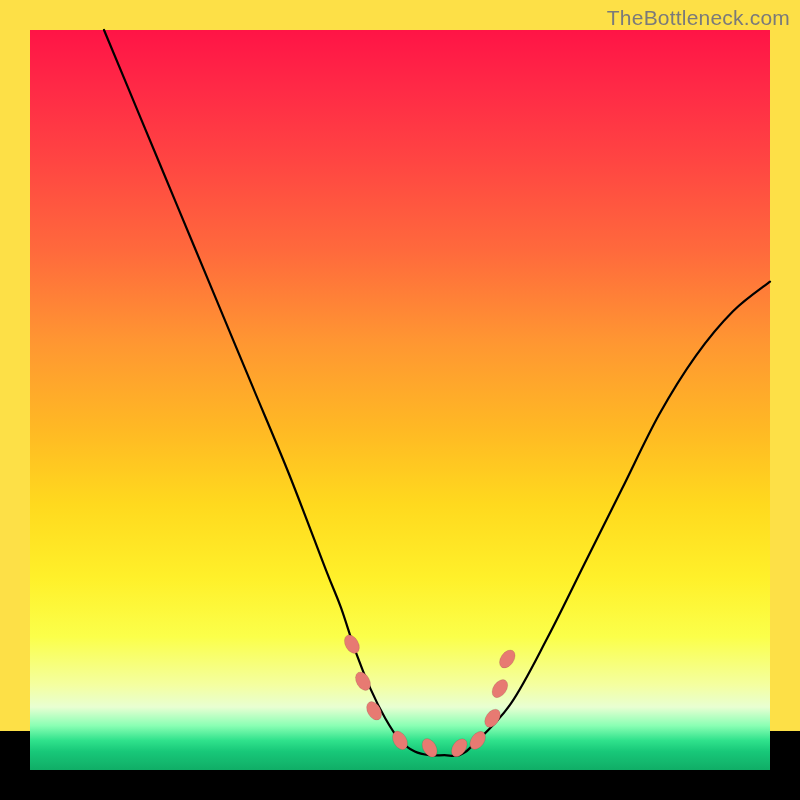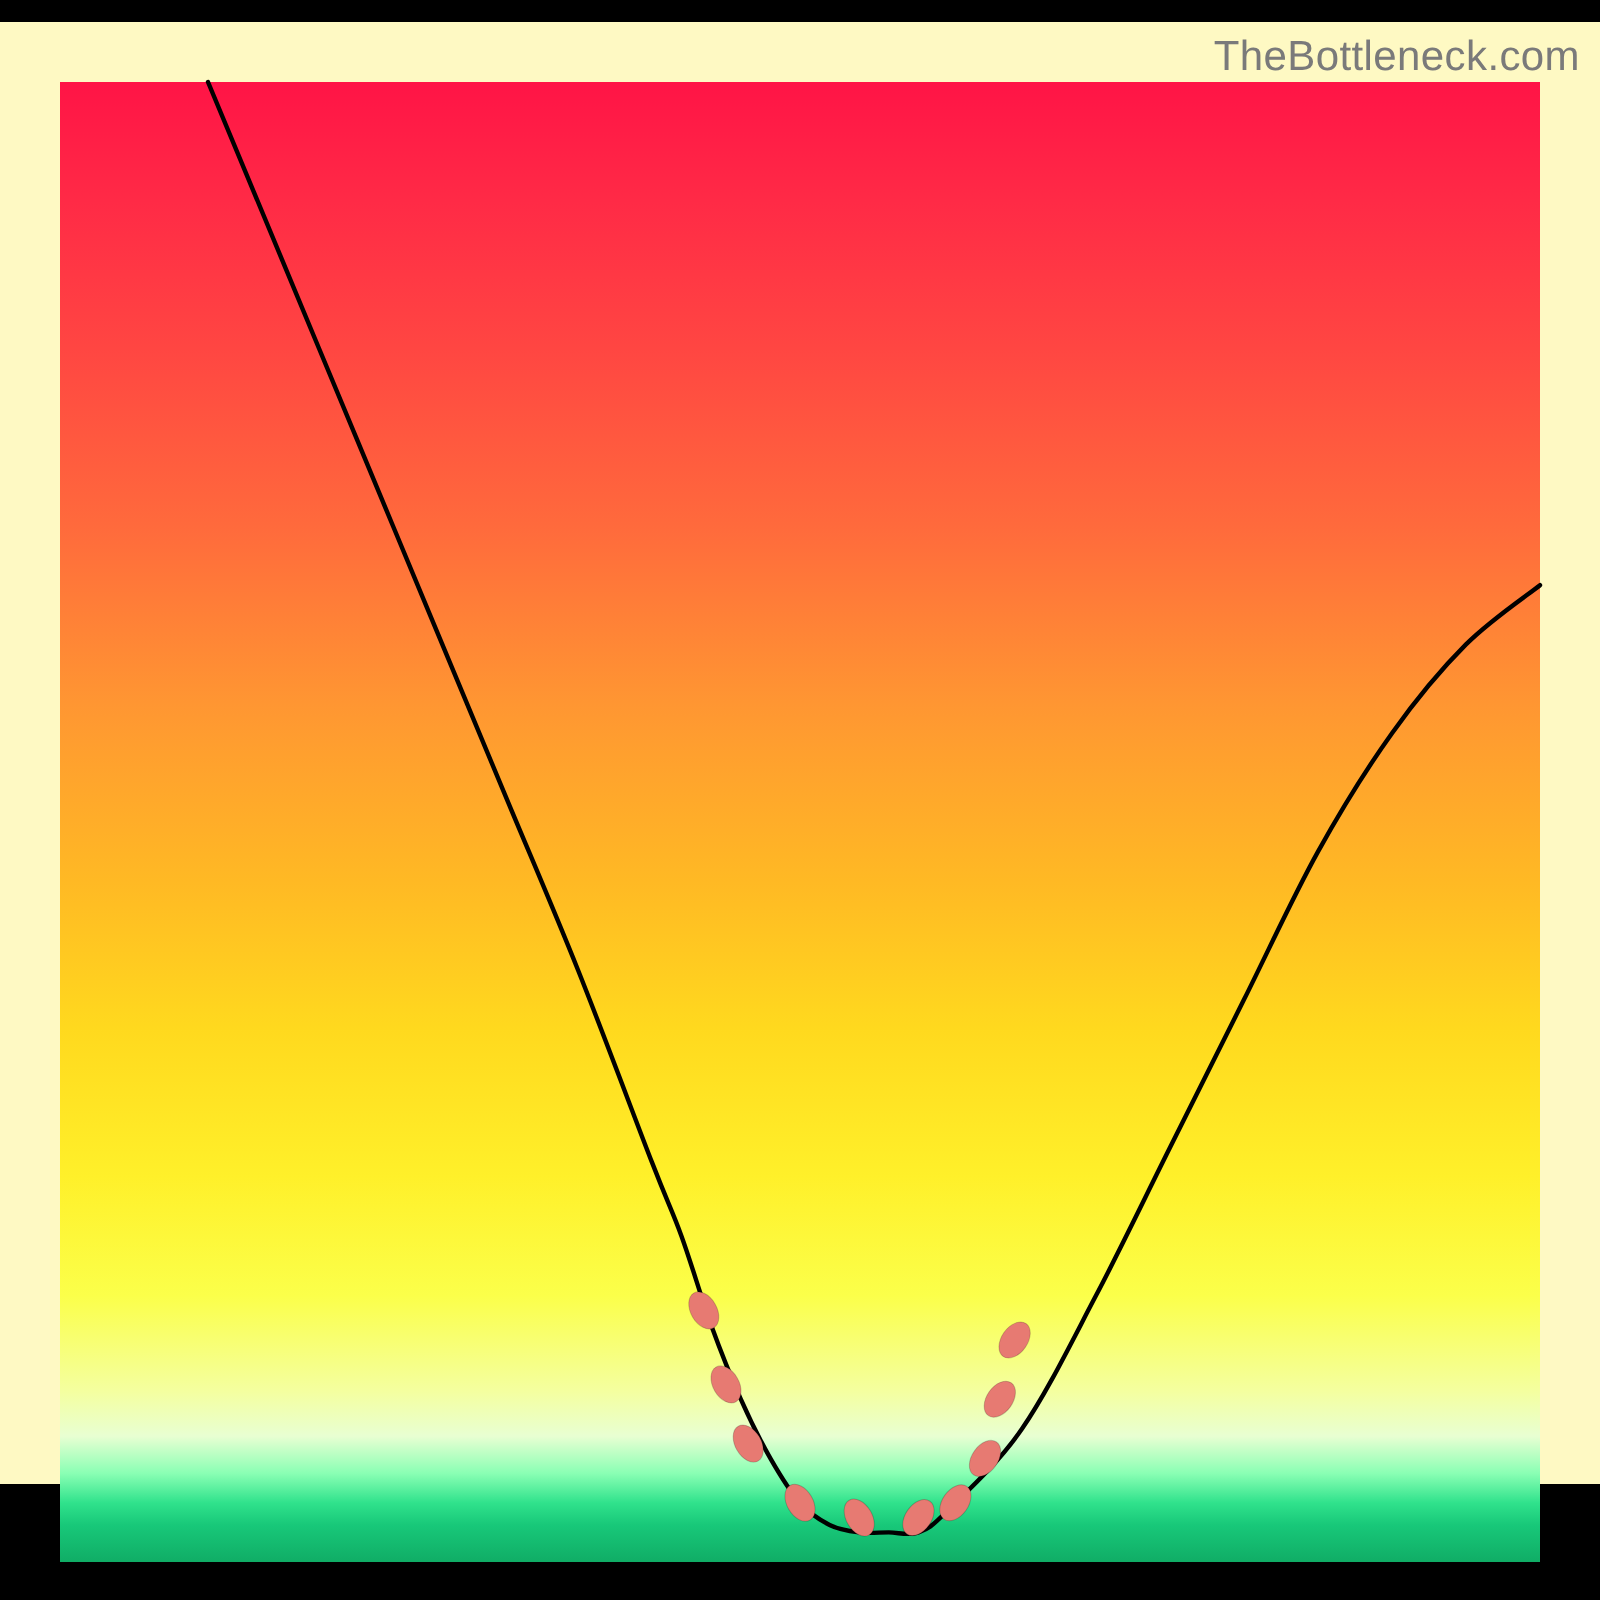--- a/index.html
+++ b/index.html
@@ -7,24 +7,24 @@
     padding: 0;
     width: 800px;
     height: 800px;
     background: #000;
     overflow: hidden;
     font-family: Arial, Helvetica, sans-serif;
   }
   .frame {
     position: absolute;
     left: 0;
-    top: 11px;
+    top: 0;
     width: 800px;
     height: 731px;
-    background: #fef9c3;
+    background: #fde047;
   }
   .plot-area {
     position: absolute;
     left: 30px;
     top: 30px;
     width: 740px;
     height: 740px;
     
     background: linear-gradient(to bottom,
       #ff1446 0%,

